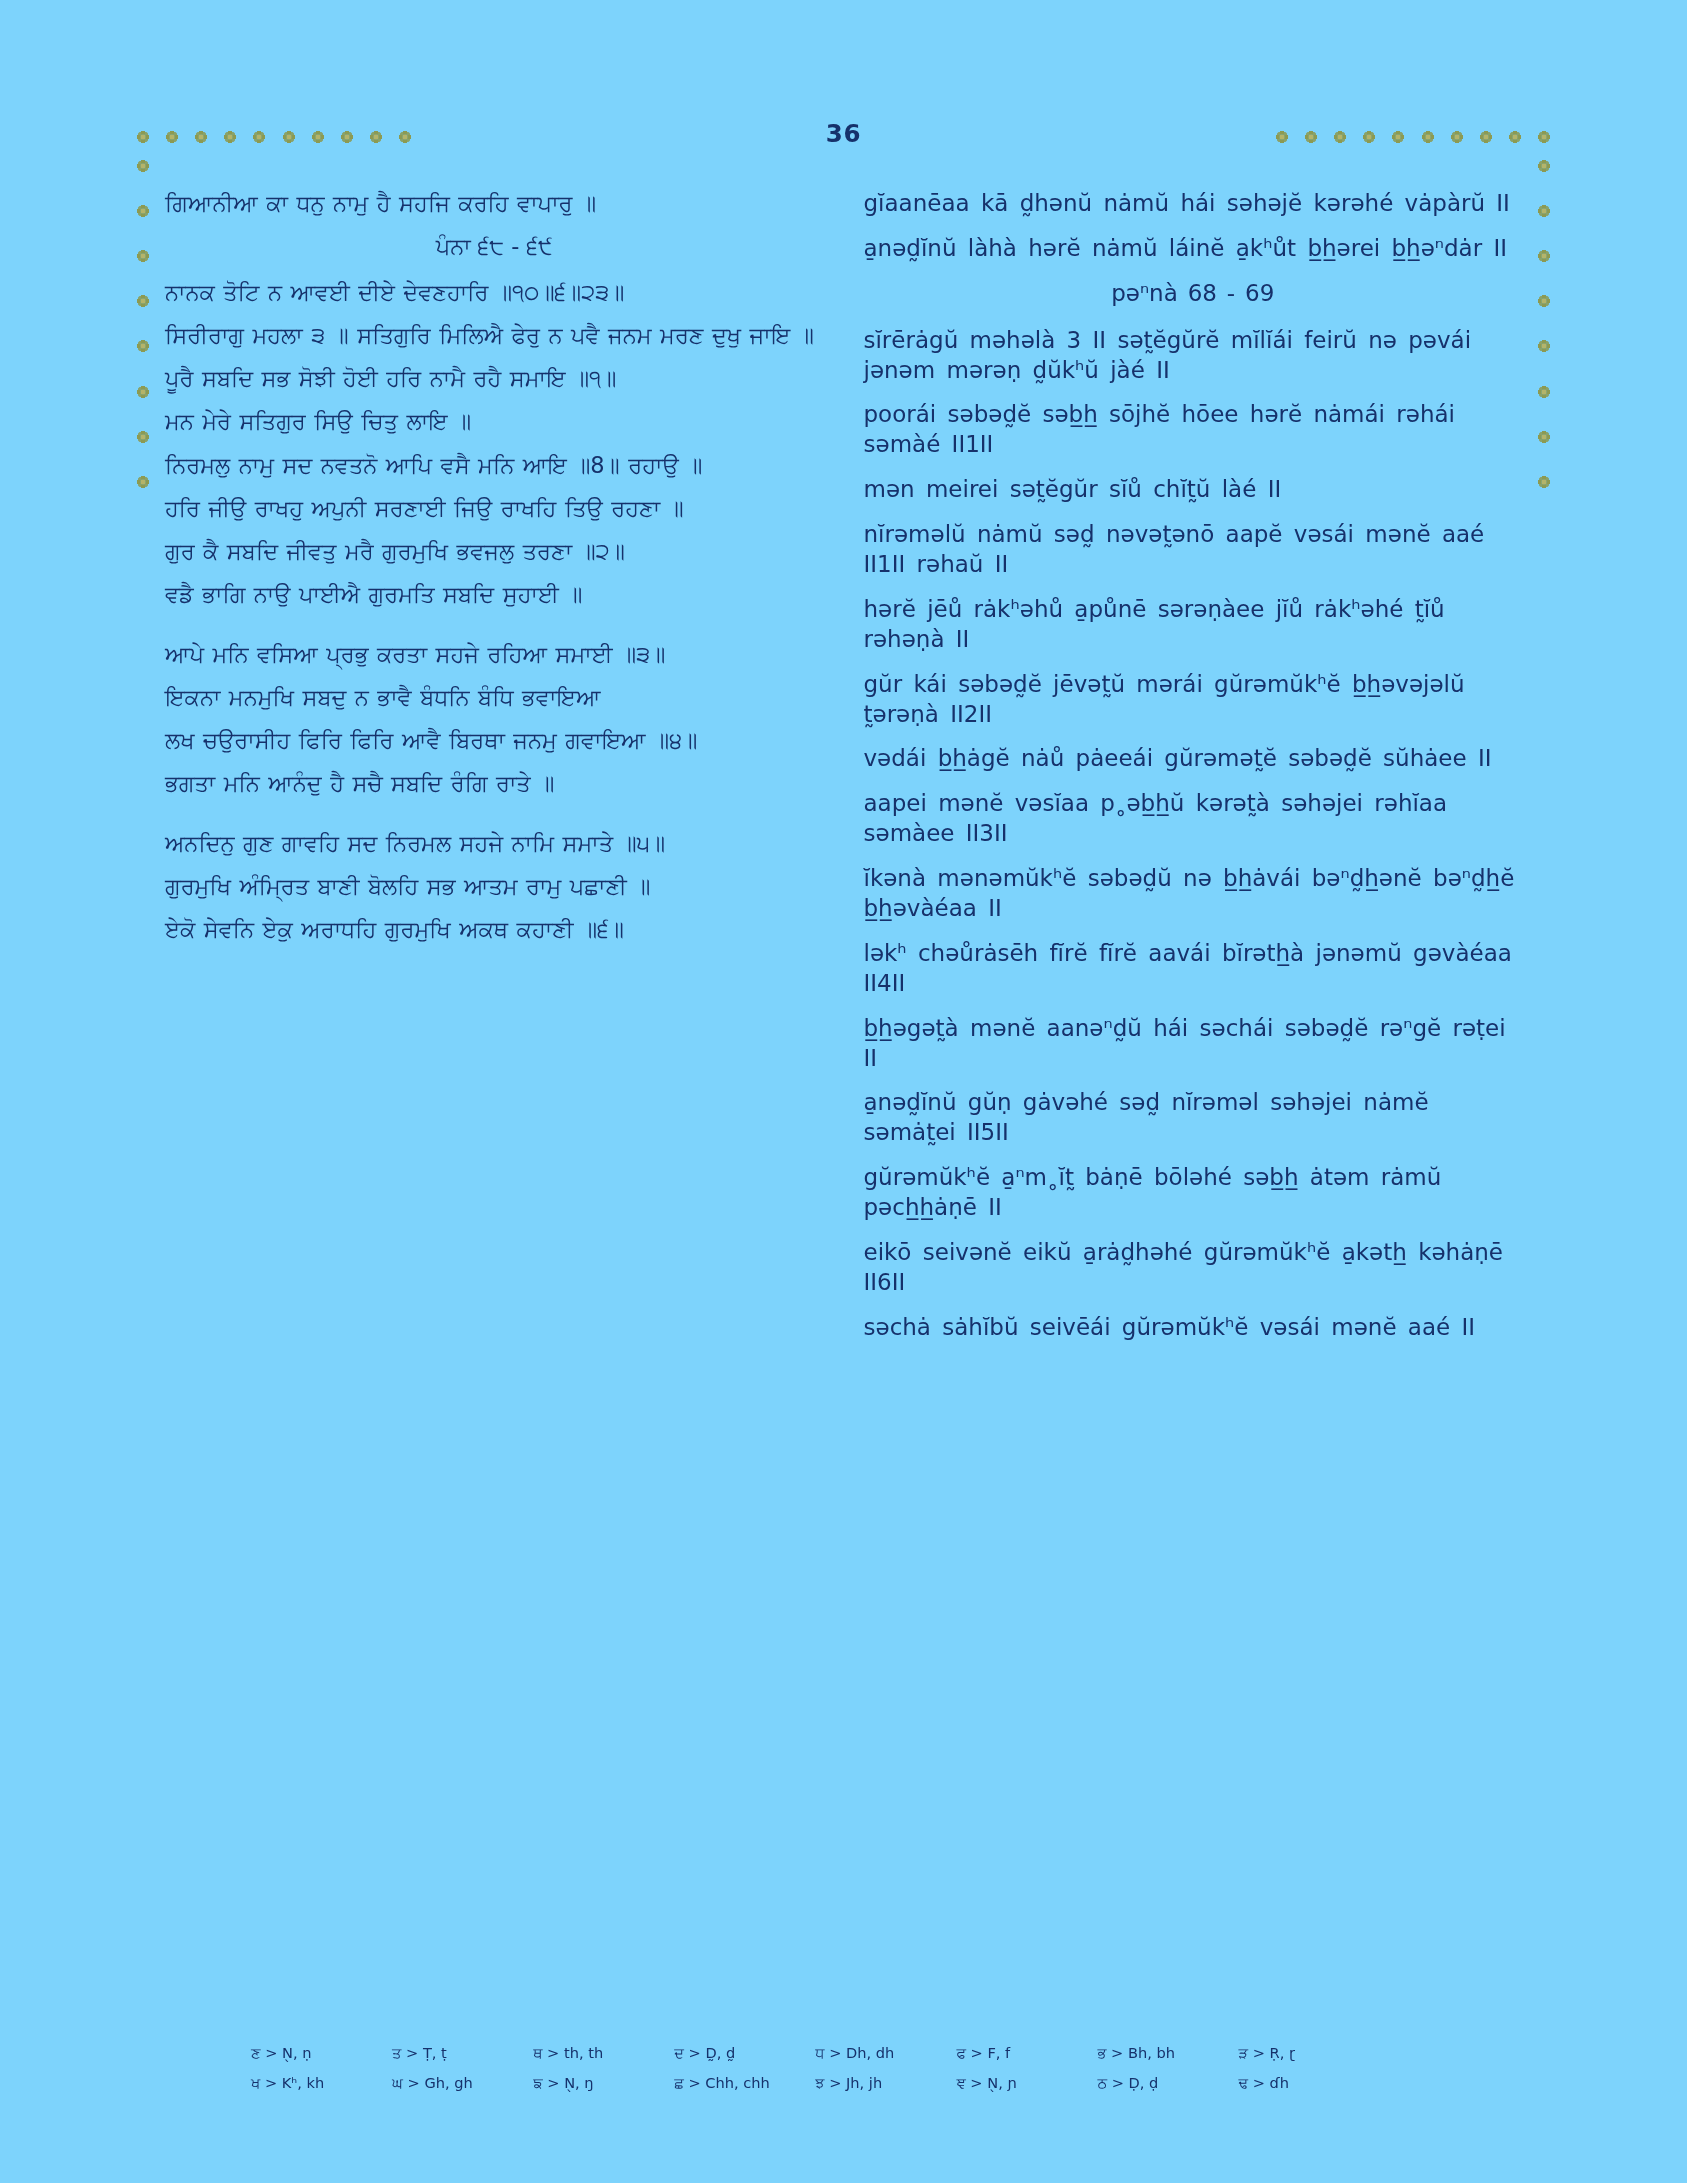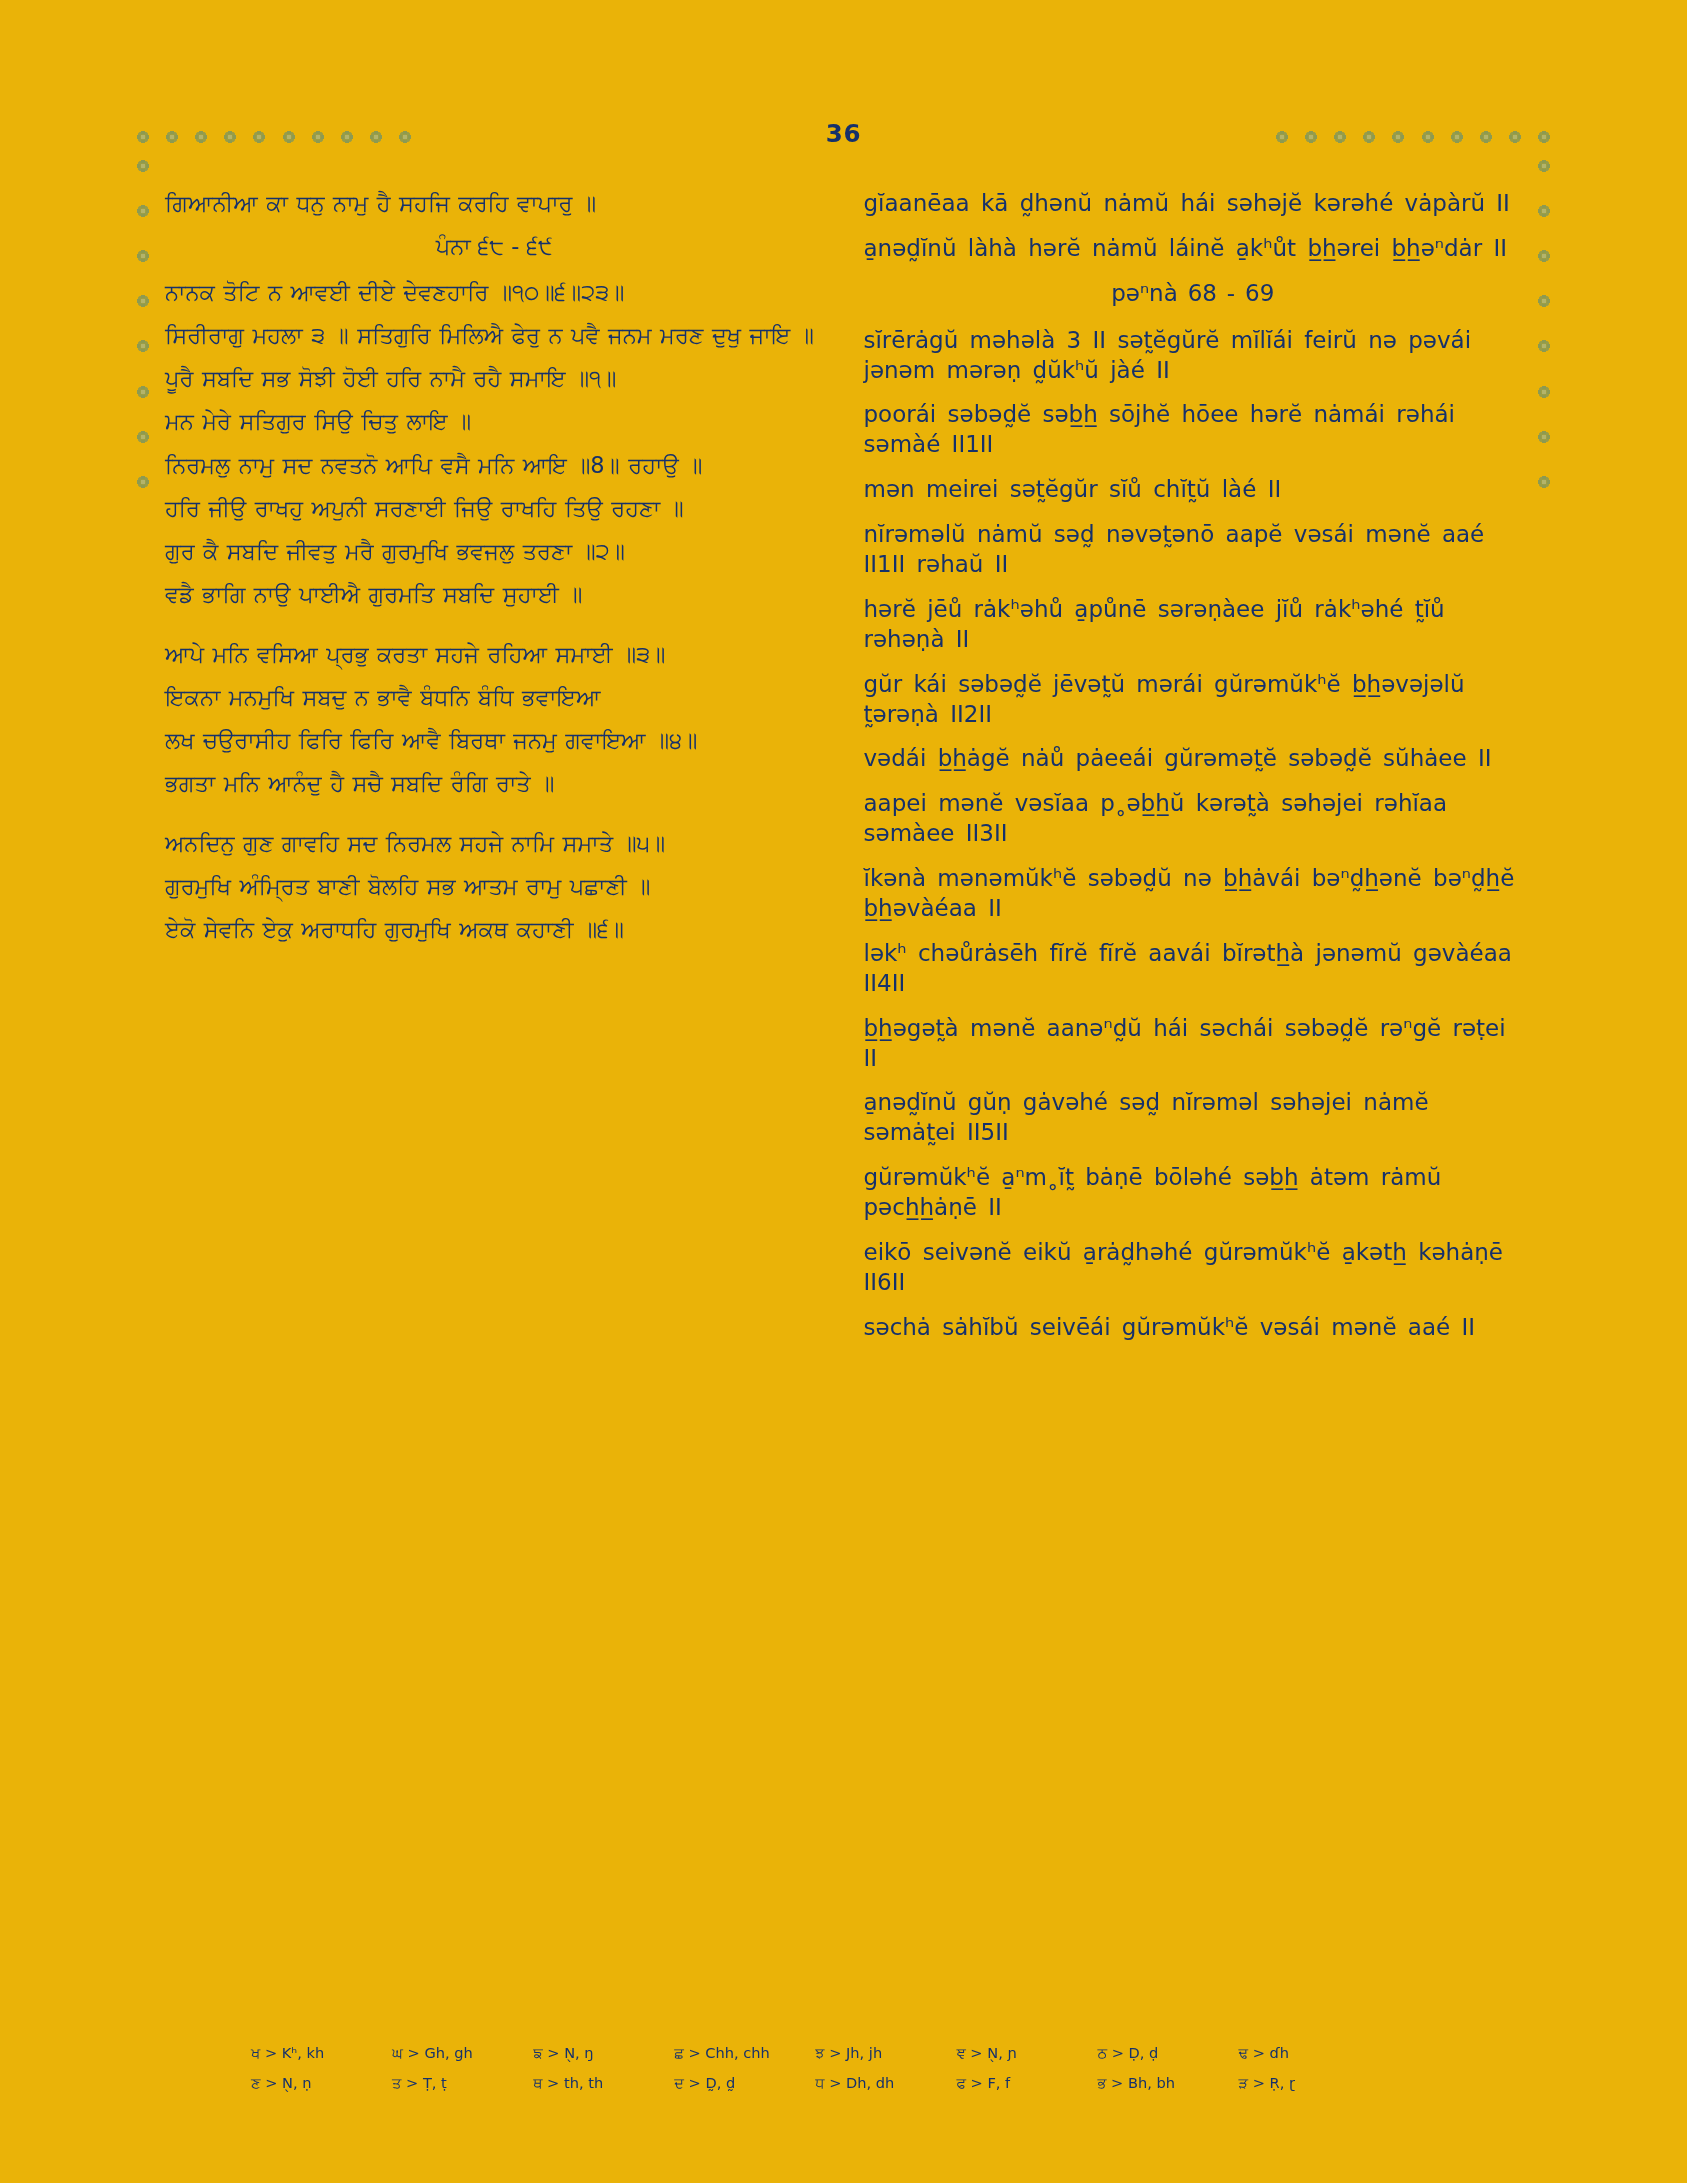--- a/index.html
+++ b/index.html
@@ -11,21 +11,21 @@
     width: 1687px;
     height: 2183px;
     font-family: "DejaVu Sans", sans-serif;
     color: #16316b;
     position: relative;
     overflow: hidden;
   }
   .page {
     position: absolute;
     inset: 0;
-    background: #eab308;
+    background: #7dd3fc;
   }
 
   
   .flower-row {
     position: absolute;
     display: flex;
     gap: 16px;
     top: 130px;
   }
   .flower-row.left  { left: 136px; }
@@ -228,35 +228,35 @@
       <p class="line">a̱nəd̰ĭnŭ gŭṇ gȧvəhé səd̰ nĭrəməl səhəjei nȧmĕ səmȧt̰ei II5II</p>
       <p class="line">gŭrəmŭkʰĕ a̱ⁿm˳ĭt̰ bȧṇē bōləhé səb̲h̲ ȧtəm rȧmŭ pəch̲h̲ȧṇē II</p>
       <p class="line">eikō seivənĕ eikŭ a̱rȧd̰həhé gŭrəmŭkʰĕ a̱kəth̲ kəhȧṇē II6II</p>
       <p class="line">səchȧ sȧhĭbŭ seivēái gŭrəmŭkʰĕ vəsái mənĕ aaé II</p>
     </div>
 
   </div>
 
   <div class="legend">
     <div class="legend-row">
+      <span class="legend-cell">ਣ &gt; N̖, ṇ</span>
+      <span class="legend-cell">ਤ &gt; Ṭ, ṭ</span>
+      <span class="legend-cell">ਥ &gt; th, th</span>
+      <span class="legend-cell">ਦ &gt; D̰, d̰</span>
+      <span class="legend-cell">ਧ &gt; Dh, dh</span>
+      <span class="legend-cell">ਫ &gt; F, f</span>
+      <span class="legend-cell">ਭ &gt; Bh, bh</span>
+      <span class="legend-cell">ੜ &gt; Ṛ, ɽ</span>
+    </div>
+    <div class="legend-row">
       <span class="legend-cell">ਖ &gt; Kʰ, kh</span>
       <span class="legend-cell">ਘ &gt; Gh, gh</span>
       <span class="legend-cell">ਙ &gt; N̖, ŋ</span>
       <span class="legend-cell">ਛ &gt; Chh, chh</span>
       <span class="legend-cell">ਝ &gt; Jh, jh</span>
       <span class="legend-cell">ਞ &gt; N̖, ɲ</span>
       <span class="legend-cell">ਠ &gt; Ḍ, ḍ</span>
       <span class="legend-cell">ਢ &gt; ɗh</span>
     </div>
-    <div class="legend-row">
-      <span class="legend-cell">ਣ &gt; N̖, ṇ</span>
-      <span class="legend-cell">ਤ &gt; Ṭ, ṭ</span>
-      <span class="legend-cell">ਥ &gt; th, th</span>
-      <span class="legend-cell">ਦ &gt; D̰, d̰</span>
-      <span class="legend-cell">ਧ &gt; Dh, dh</span>
-      <span class="legend-cell">ਫ &gt; F, f</span>
-      <span class="legend-cell">ਭ &gt; Bh, bh</span>
-      <span class="legend-cell">ੜ &gt; Ṛ, ɽ</span>
-    </div>
   </div>
 
 </div>
 
 
 </body></html>

